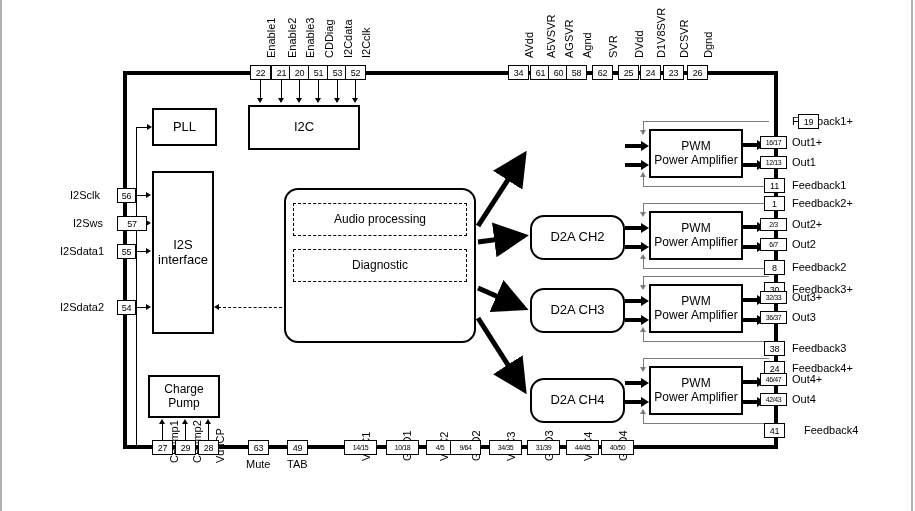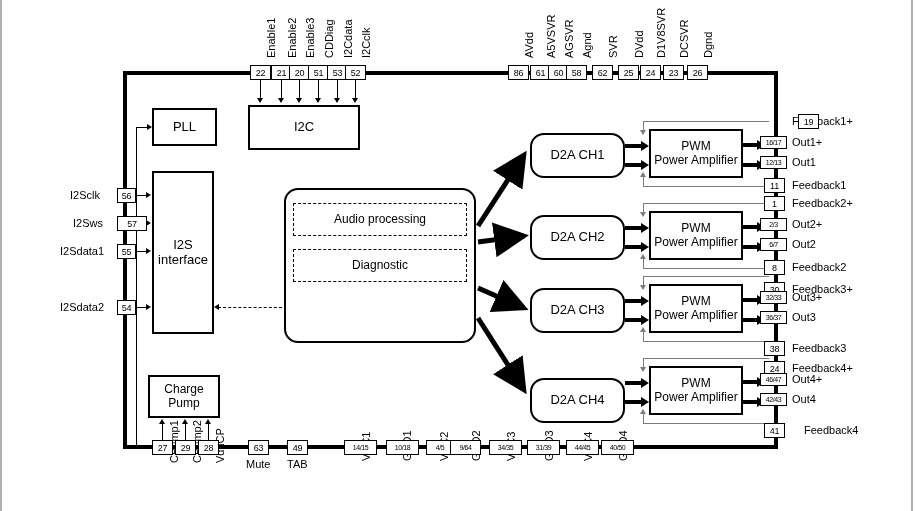--- a/index.html
+++ b/index.html
@@ -79,23 +79,20 @@
   </div>
 
   <div class="blk round" style="left:284px;top:188px;width:192px;height:155px;"></div>
   <div class="blk dash" style="left:293px;top:203px;width:174px;height:33px;font-size:12px;">
     <span>Audio processing</span>
   </div>
   <div class="blk dash" style="left:293px;top:249px;width:174px;height:33px;font-size:12px;">
     <span>Diagnostic</span>
   </div>
 
-  <div class="blk round" style="left:530px;top:133px;width:95px;height:45px;font-size:13px;">
-    <span>D2A CH1</span>
-  </div>
   <div class="blk round" style="left:530px;top:215px;width:95px;height:45px;font-size:13px;">
     <span>D2A CH2</span>
   </div>
   <div class="blk round" style="left:530px;top:288px;width:95px;height:45px;font-size:13px;">
     <span>D2A CH3</span>
   </div>
   <div class="blk round" style="left:530px;top:370px;width:95px;height:45px;font-size:13px;margin-top:8px;">
     <span>D2A CH4</span>
   </div>
 
@@ -233,21 +230,21 @@
   <div class="pin" style="left:327px;top:65px;width:21px;height:15px;">53</div>
   <div class="pin" style="left:345px;top:65px;width:21px;height:15px;">52</div>
 
   <div class="plabel vert" style="left:265px;top:58px;">Enable1</div>
   <div class="plabel vert" style="left:286px;top:58px;">Enable2</div>
   <div class="plabel vert" style="left:304px;top:58px;">Enable3</div>
   <div class="plabel vert" style="left:323px;top:58px;">CDDiag</div>
   <div class="plabel vert" style="left:342px;top:58px;">I2Cdata</div>
   <div class="plabel vert" style="left:360px;top:58px;">I2Cclk</div>
 
-  <div class="pin" style="left:508px;top:65px;width:21px;height:15px;">86</div>
+  <div class="pin" style="left:508px;top:65px;width:21px;height:15px;">34</div>
   <div class="pin" style="left:530px;top:65px;width:21px;height:15px;">61</div>
   <div class="pin" style="left:548px;top:65px;width:21px;height:15px;">60</div>
   <div class="pin" style="left:566px;top:65px;width:21px;height:15px;">58</div>
   <div class="pin" style="left:592px;top:65px;width:21px;height:15px;">62</div>
   <div class="pin" style="left:618px;top:65px;width:21px;height:15px;">25</div>
   <div class="pin" style="left:640px;top:65px;width:21px;height:15px;">24</div>
   <div class="pin" style="left:663px;top:65px;width:21px;height:15px;">23</div>
   <div class="pin" style="left:687px;top:65px;width:21px;height:15px;">26</div>
 
   <div class="plabel vert" style="left:523px;top:58px;">AVdd</div>

